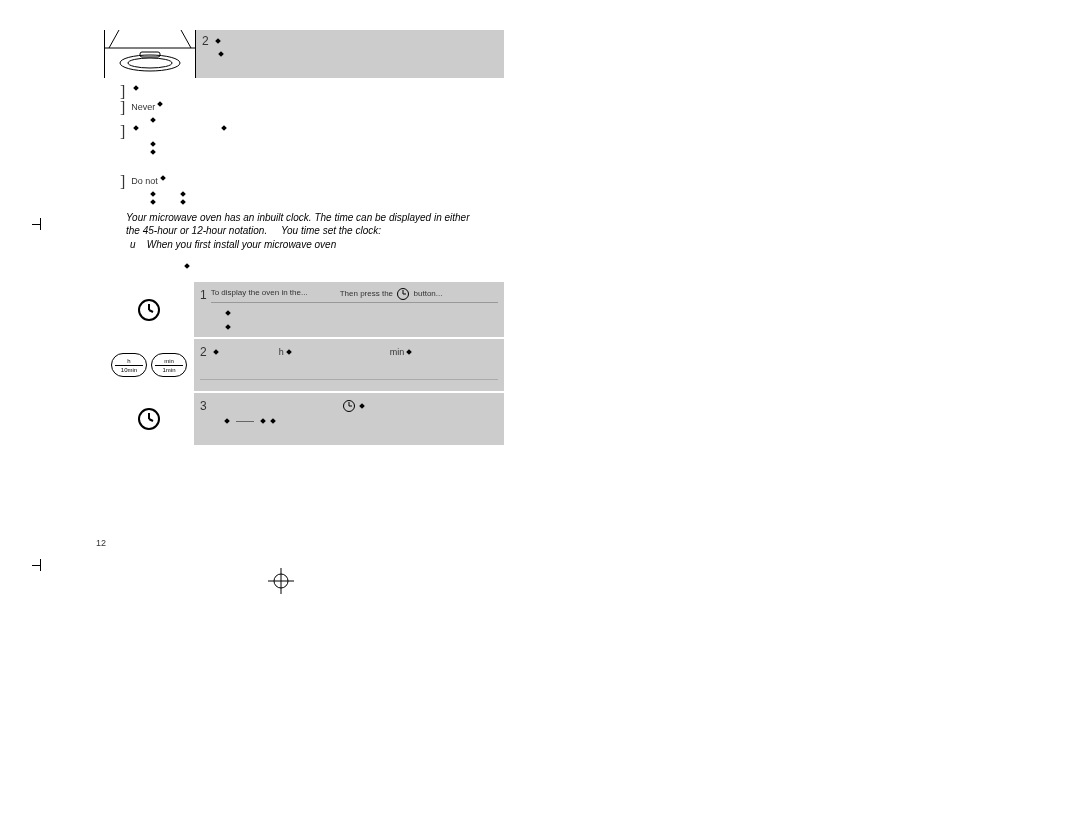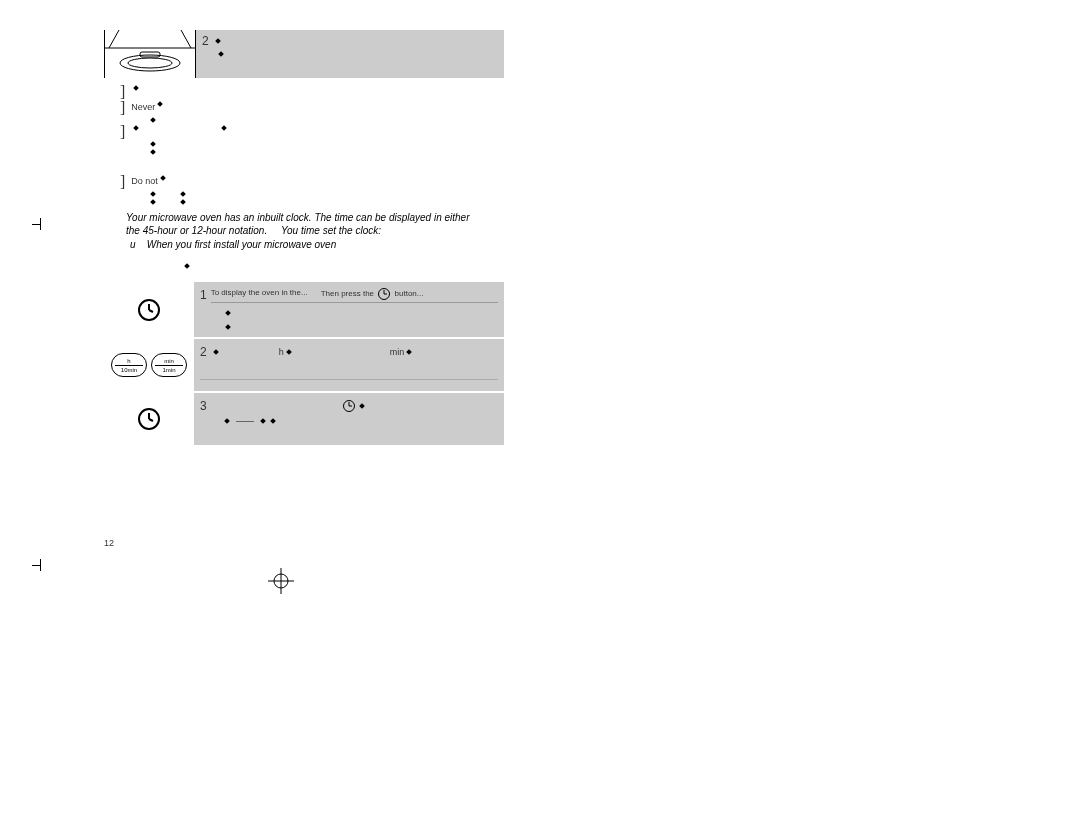--- a/index.html
+++ b/index.html
@@ -28,28 +28,28 @@
   .sub-b{margin-left:78px;margin-top:6px;}
   .steps{margin-top:8px;}
   .step{display:flex;align-items:stretch;margin-top:0;}
   .icon-cell{width:90px;display:flex;align-items:center;justify-content:center;padding:10px 0;}
   .clock-icon{width:24px;height:24px;}
   .hmin-wrap{display:flex;gap:4px;}
   .ovalbtn{border:1px solid #000;border-radius:14px;width:34px;height:22px;display:flex;flex-direction:column;align-items:center;justify-content:center;font-size:6px;line-height:1;}
   .ovalbtn .b{border-top:1px solid #000;width:80%;text-align:center;margin-top:1px;padding-top:1px;}
   .tbl-head{display:flex;font-size:8px;color:#333;padding-bottom:2px;}
   .tbl-head .c1{width:110px;}
-  .tbl-head .c2{flex:1;}
+  .tbl-head .c2{flex:1;margin-left:19px;}
   .tbl-head .rule{border-bottom:1px solid #999;width:100%;}
   .mini-clock{display:inline-block;width:10px;height:10px;border:1px solid #000;border-radius:50%;position:relative;vertical-align:middle;margin:0 2px;}
   .mini-clock:before{content:"";position:absolute;left:50%;top:50%;width:1px;height:4px;background:#000;transform-origin:bottom;transform:translate(-50%,-100%);}
   .mini-clock:after{content:"";position:absolute;left:50%;top:50%;width:3px;height:1px;background:#000;transform:translate(0,-50%);}
   .gap{height:2px;background:#fff;}
   .sep{height:1px;background:#aaa;margin:2px 0 0 0;}
-  .pagenum{font-size:9px;color:#333;position:absolute;left:104px;top:538px;}
+  .pagenum{font-size:9px;color:#333;position:absolute;left:96px;top:538px;}
   .step .graycol{padding:6px 6px;}
   .row-inline{display:flex;align-items:center;font-size:9px;color:#333;}
   .step2-row{display:flex;align-items:center;font-size:9px;color:#333;}
 </style>
 </head>
 <body>
 
 <div class="page">
 
   <div class="crop left crop1"></div>

